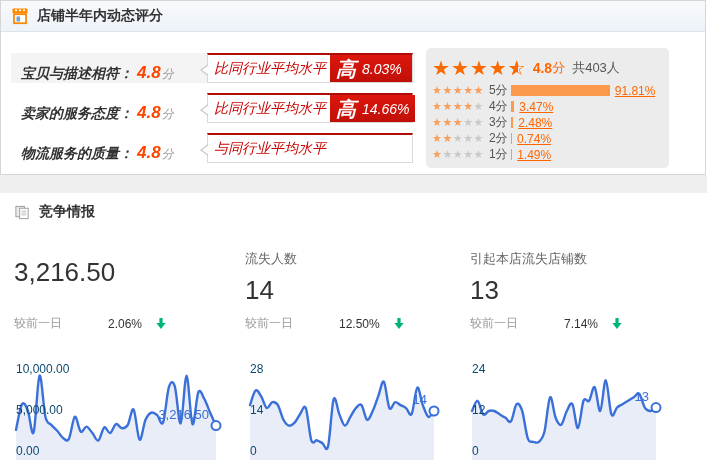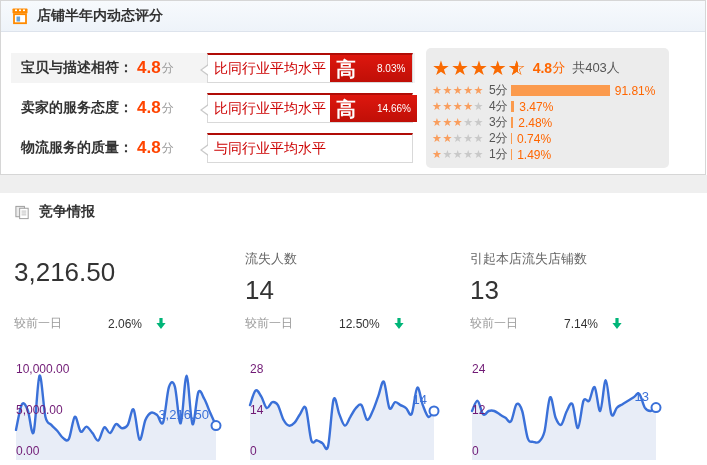--- a/index.html
+++ b/index.html
@@ -9,57 +9,57 @@
 
   
   .box1 { position:absolute; left:0; top:0; width:706px; height:175px;
     border:1px solid #d6d6d6; background:#fff; }
   .box1-header { height:31px; background:linear-gradient(#f7fafd,#eef3f9);
     border-bottom:1px solid #dde3ec; display:flex; align-items:center; padding:0 10px; }
   .box1-title { font-size:14px; font-weight:bold; color:#333; margin-left:8px; }
 
   .rows { position:absolute; left:10px; top:52px; width:404px; }
   .rate-row { position:relative; height:30px; margin-bottom:10px;
-    display:flex; align-items:center; padding-left:10px; }
+    display:flex; align-items:flex-end; padding-left:10px;font-style:italic; }
   .rate-row.hl { background:#f4f4f4; }
   .rlabel { font-size:14px; font-weight:bold; color:#333; }
   .score { font-size:17px; font-weight:bold; color:#ff4400; margin-left:4px; }
   .unit { font-size:12px; color:#999; margin-left:1px; }
 
   .bubble { position:absolute; left:196px; top:0; width:206px; height:30px;
     display:flex; align-items:stretch; background:#fff;
     border:1px solid #d9d9d9; border-top:2px solid #b00c06; }
   .bubble::before { content:""; position:absolute; left:-8px; top:9px;
     border-top:6px solid transparent; border-bottom:6px solid transparent;
     border-right:8px solid #c9c9c9; }
   .bubble::after { content:""; position:absolute; left:-6px; top:10px;
     border-top:5px solid transparent; border-bottom:5px solid transparent;
     border-right:7px solid #fff; }
   .cmp { display:flex; align-items:center; padding:0 4px 0 6px;
     color:#c00; font-size:14px; white-space:nowrap; }
   .redbox { flex:1; display:flex; align-items:center;
     background:linear-gradient(#dd170e,#c00f07); color:#fff; padding:0 6px; }
   .verdict { font-size:20px; font-weight:bold; line-height:1; }
-  .vpct { font-size:10px; margin-left:21px; }
+  .vpct { font-size:14px; margin-left:6px; }
   .vdash { font-size:14px; letter-spacing:1px; }
 
   
   .dist-panel { position:absolute; left:425px; top:47px; width:243px; height:120px;
     background:#ececec; border-radius:5px; padding:7px 6px 6px 6px; }
   .sumrow { display:flex; align-items:center; height:26px; }
   .bigstars { font-size:20px; color:#f96a02; letter-spacing:1px; line-height:1; }
   .sumscore { font-size:14px; font-weight:bold; color:#f60; margin-left:6px; }
   .sumunit { font-size:13px; color:#f60; }
   .sumcount { font-size:13px; color:#555; margin-left:7px; }
   .dist-row { display:flex; align-items:center; height:13px; margin-top:3px; }
   .sstars { font-size:11px; letter-spacing:0.5px; line-height:1; }
   .sstars .on { color:#f99e5e; } .sstars .off { color:#c9c9c9; }
   .dlabel { font-size:12px; color:#555; margin:0 3px 0 5px; white-space:nowrap; }
   .dbar { height:11px; background:#fb9a4d; }
-  .dpct { font-size:12px; color:#f60; margin-left:5px; white-space:nowrap; }
+  .dpct { font-size:12px; color:#f60; margin-left:5px; white-space:nowrap;text-decoration:underline; }
 
   .star { position:relative; display:inline-block; }
   .star .fillpart { position:absolute; left:0; top:0; width:55%; overflow:hidden; }
 
   
   .band { position:absolute; left:0; top:175px; width:707px; height:18px; background:#efefef; }
 
   
   .box2 { position:absolute; left:0; top:193px; width:707px; height:272px; background:#fff; }
   .box2-header { position:absolute; left:14px; top:10px; display:flex; align-items:center; }
@@ -71,21 +71,21 @@
   .mvalue { font-size:26px; color:#333; margin-top:7px; }
 
   .cmprow { position:absolute; top:122px; display:flex; align-items:center;gap:8px; }
   .c0 { left:14px; } .c1 { left:245px; } .c2 { left:470px; }
   .cmp-label { font-size:12px; color:#999; width:86px; }
   .cmp-pct { font-size:12px; color:#333; }
   .cmp-arrow { margin-left:6px; display:inline-flex; }
 
   .chartwrap { position:absolute; top:163px; height:109px; overflow:hidden; }
   .cw0 { left:14px; width:214px; } .cw1 { left:248px; width:198px; } .cw2 { left:470px; width:198px; }
-  .tick { position:absolute; left:2px; font-size:12px; color:#701a75; line-height:12px; z-index:2; }
+  .tick { position:absolute; left:2px; font-size:12px; color:#0c4a6e; line-height:12px; z-index:2; }
   .t0 { top:7px; } .t1 { top:48px; } .t2 { top:89px; }
   .spark { position:absolute; left:0; top:0; z-index:1; }
   .spark .area { fill:#e8edf7; stroke:none; }
   .spark .line { fill:none; stroke:#3a70d8; stroke-width:2.4; stroke-linejoin:round; stroke-linecap:round; }
   .spark circle { fill:#fff; stroke:#3a70d8; stroke-width:2; }
   .spark text { fill:#3a70d8; font-size:13px; font-family:"Liberation Sans",sans-serif; text-anchor:end; }
 </style>
 </head>
 <body>
 

